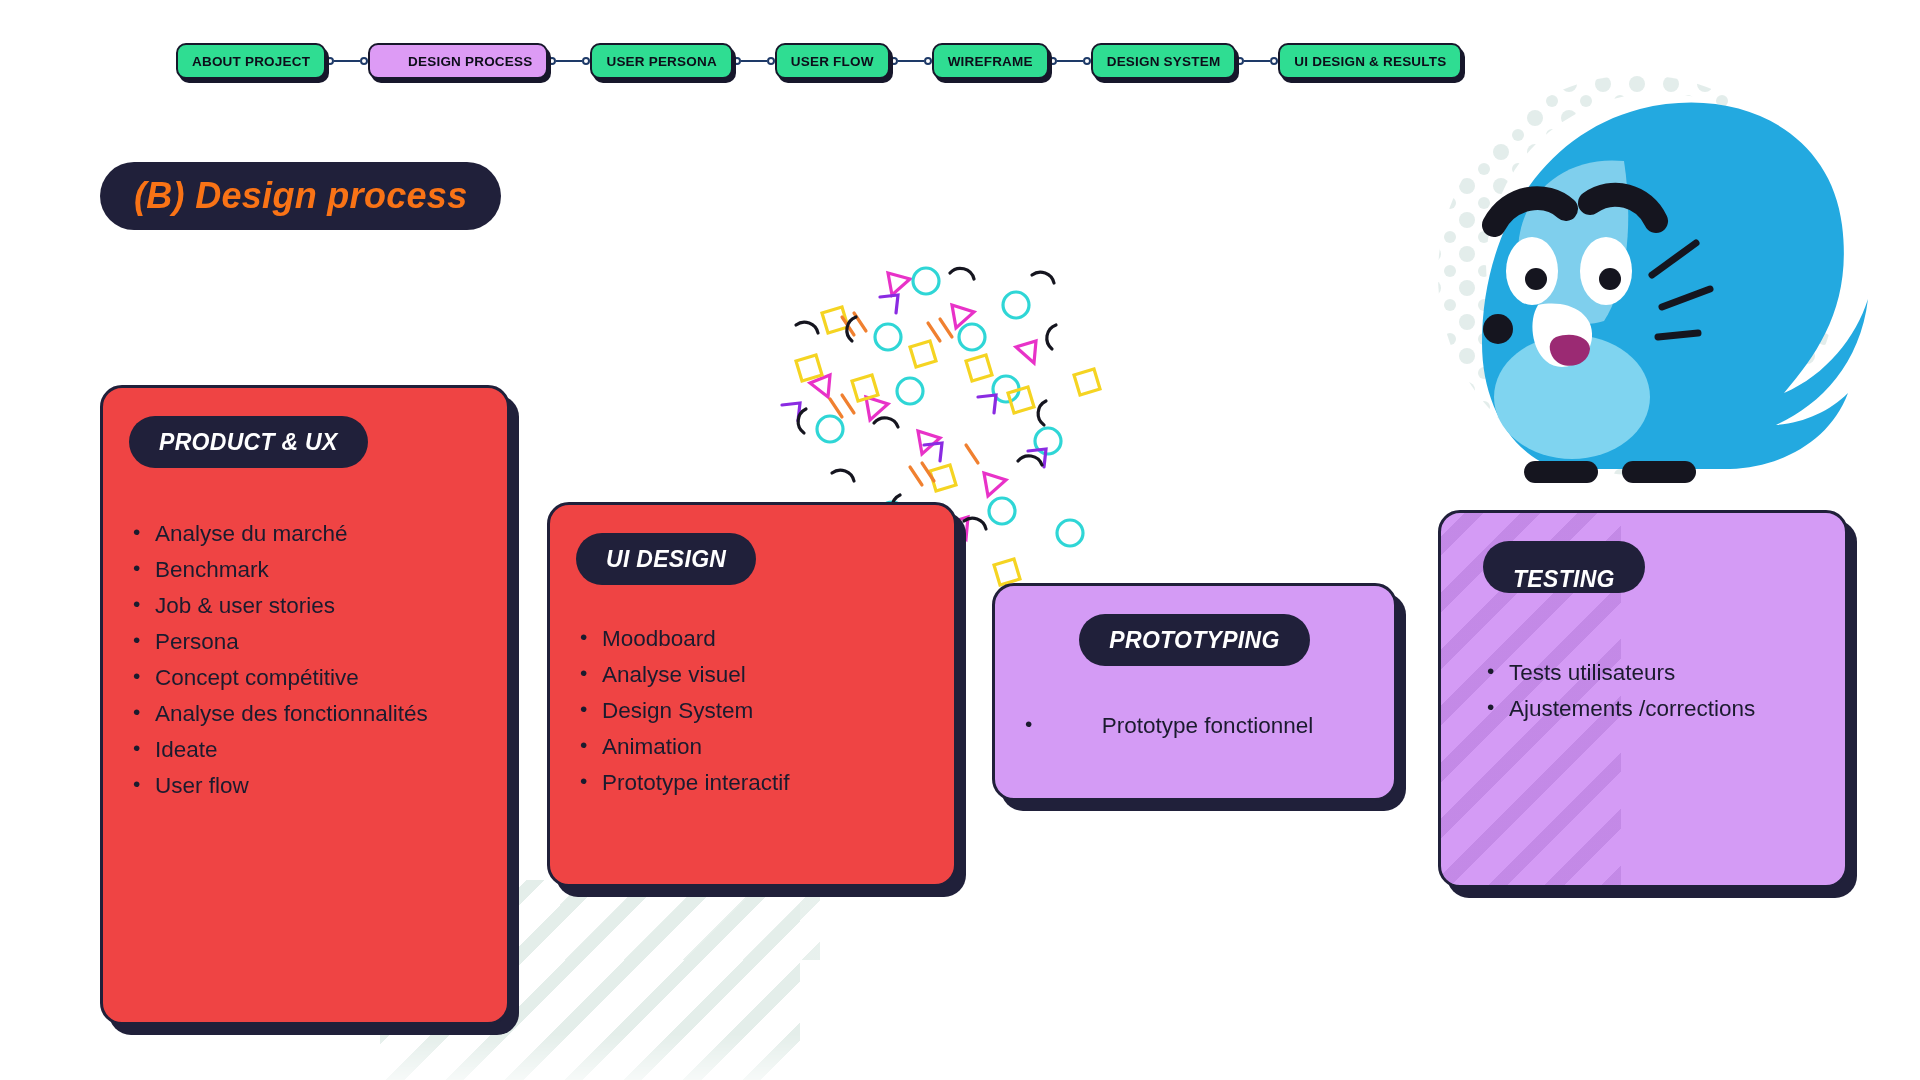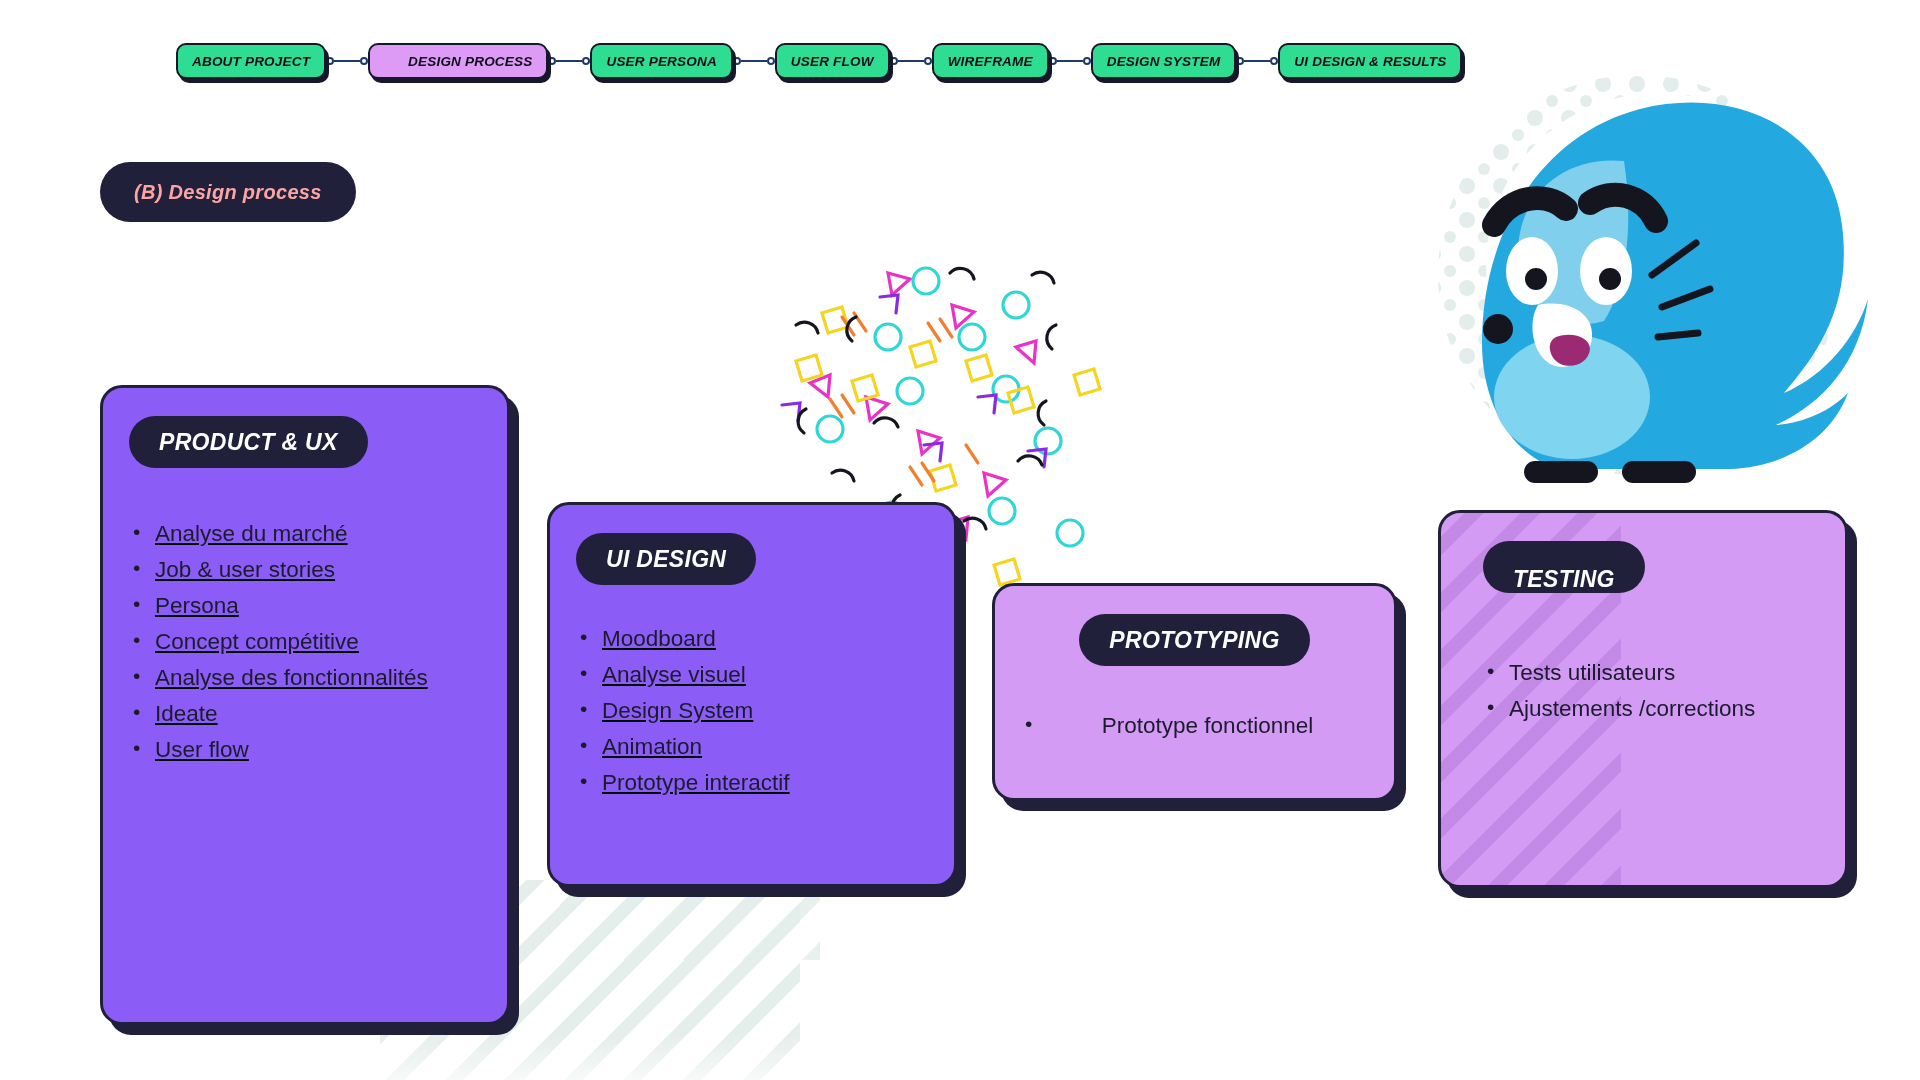--- a/index.html
+++ b/index.html
@@ -32,49 +32,48 @@
     height:36px;
     border:2.5px solid #17172b;
     border-radius:10px;
     background:#2fdd92;
     box-shadow: 3px 4px 0 0 #17172b;
     display:flex; align-items:center; justify-content:center;
     padding:0 14px;
     font-size:13.5px; font-weight:bold; letter-spacing:.2px;
     color:#0d0d1a; white-space:nowrap;
     cursor:pointer;
-    font-style:italic;
   }
   .navpill.active { background:#dd9bf5;padding-left:38px; }
   .navlink { display:flex; align-items:center; }
   .navlink .dot {
     width:8px; height:8px; border-radius:50%;
     background:#fff; border:2px solid #1e3a68;
   }
   .navlink .line { width:26px; height:2.5px; background:#1e3a68; }
 
   
   .section-title {
     position:absolute; left:100px; top:162px;
-    height:60px; padding:0 34px;
+    height:68px; padding:0 34px;
     background:#20203a; border-radius:34px;
     display:flex; align-items:center;
-    color:#fca5a5; font-size:20px; font-weight:bold; font-style:italic;
+    color:#f97316; font-size:36px; font-weight:bold; font-style:italic;
     letter-spacing:.3px;
   }
 
   
   .card {
     position:absolute;
     border:3px solid #20203a;
     border-radius:22px;
     box-shadow: 9px 10px 0 0 #20203a;
     overflow:hidden;
   }
-  .card.green  { background:#8b5cf6;text-decoration:underline; }
+  .card.green  { background:#ef4444; }
   .card.purple { background:#d49bf5; }
   .card-stripes {
     position:absolute; left:0; top:0; width:180px; height:100%;
     background-image: repeating-linear-gradient(
       -45deg, rgba(160,100,200,.32) 0px, rgba(160,100,200,.32) 14px,
       transparent 14px, transparent 40px);
     pointer-events:none;
   }
   .card-inner { position:relative; padding:28px 26px 26px 26px; height:100%; }
   .card-badge {
@@ -315,20 +314,21 @@
       <rect x="232" y="386" width="74" height="22" rx="11" fill="#15151f"></rect>
     </svg>
   </div>
 
   <div id="cards-root">
       <div class="card green" id="card-product">
         <div class="card-inner"><div class="card-badge">
             <span>PRODUCT &amp; UX</span>
           </div><ul class="card-list">
             <li>Analyse du marché</li>
+            <li>Benchmark</li>
             <li>Job &amp; user stories</li>
             <li>Persona</li>
             <li>Concept compétitive</li>
             <li>Analyse des fonctionnalités</li>
             <li>Ideate</li>
             <li>User flow</li>
           </ul></div>
       </div>
       <div class="card green" id="card-uidesign">
         <div class="card-inner"><div class="card-badge">

